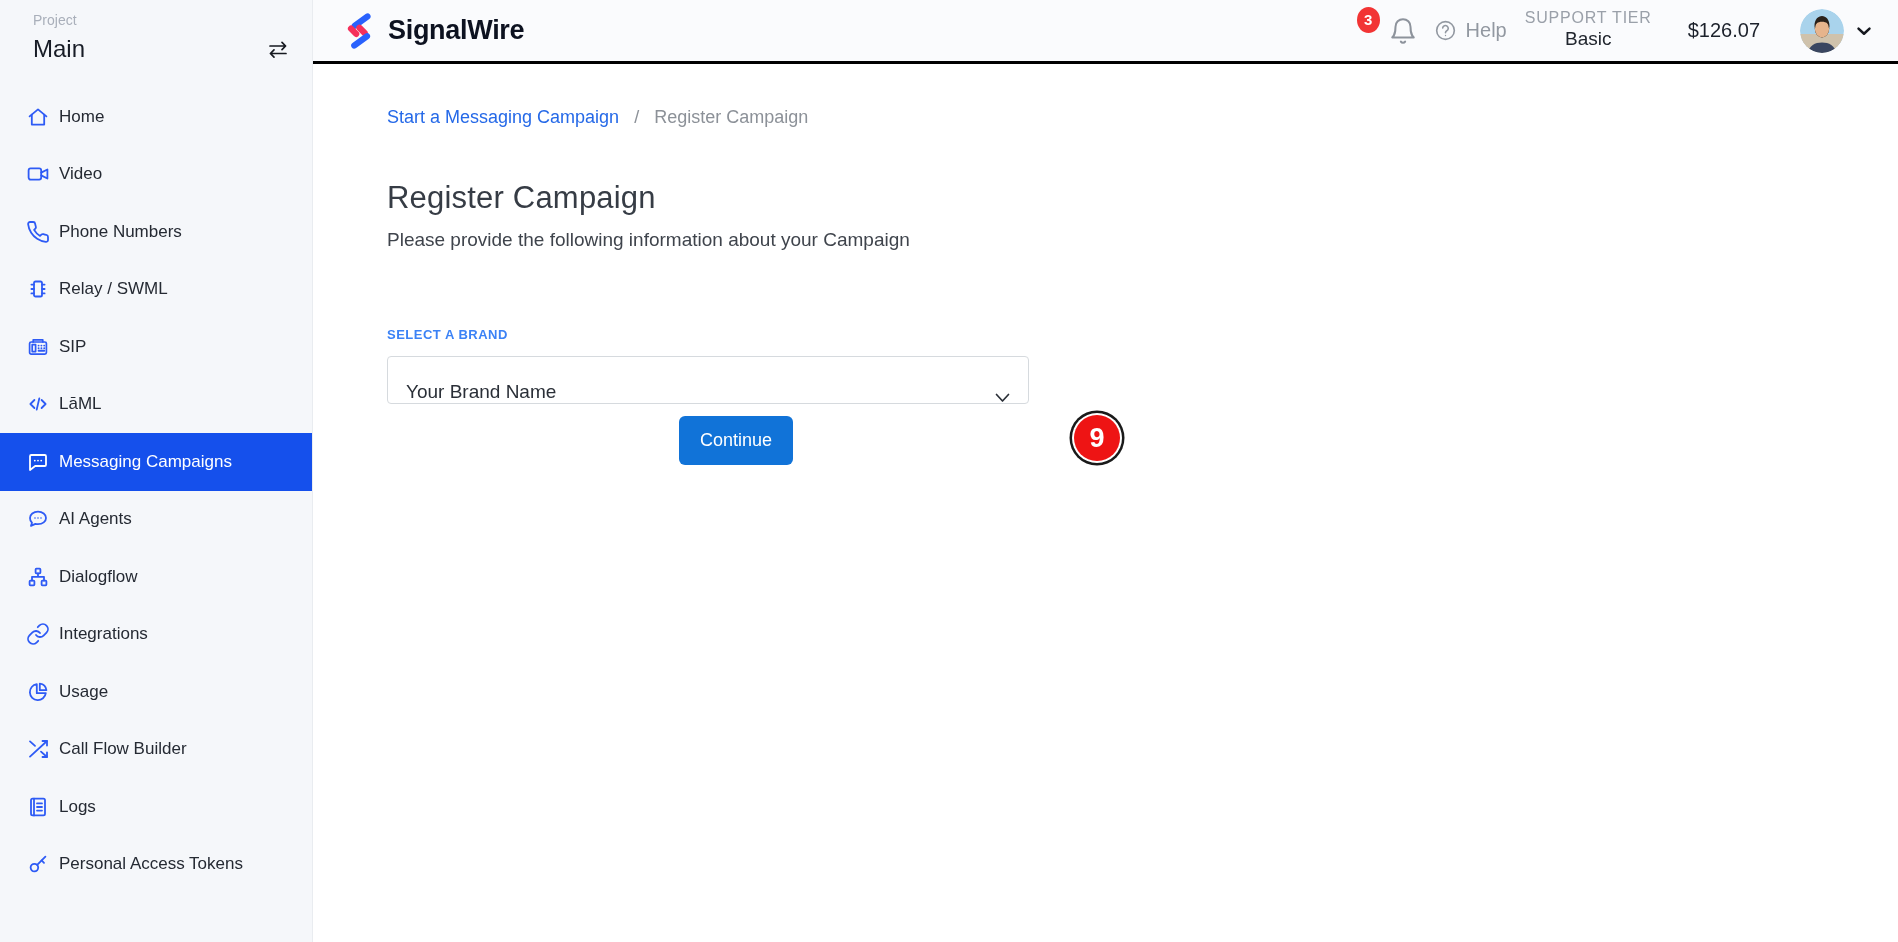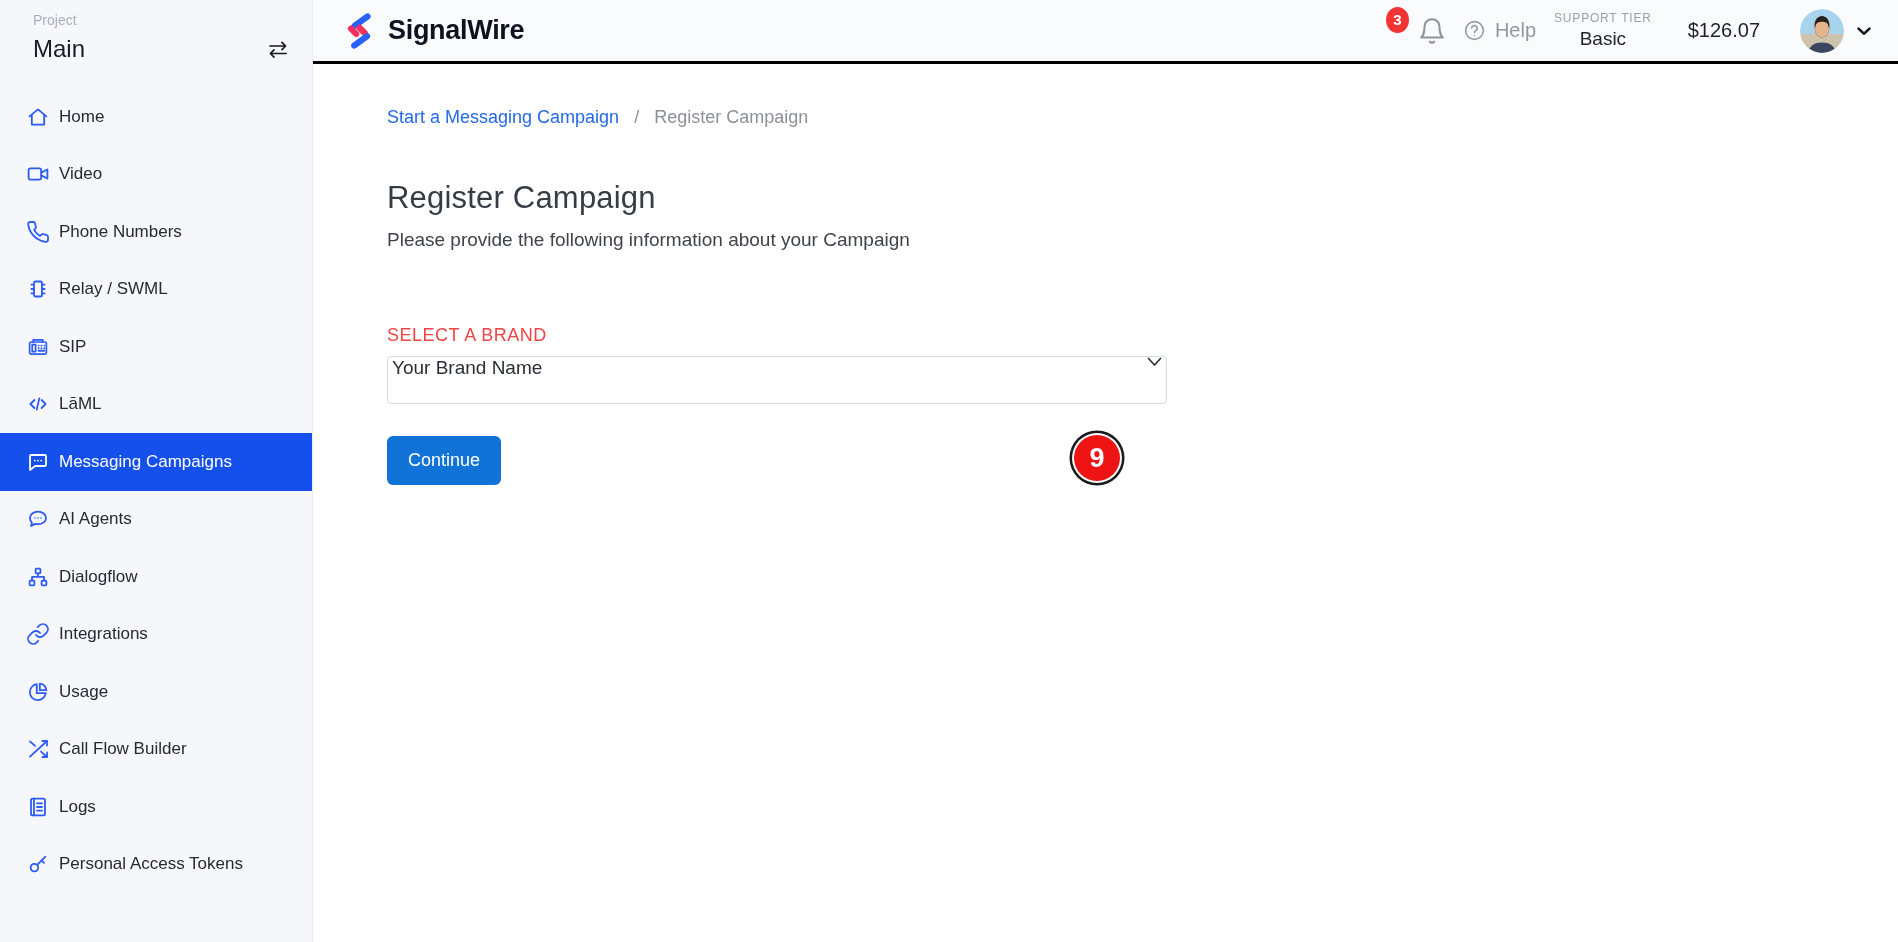--- a/index.html
+++ b/index.html
@@ -32,46 +32,46 @@
   .bell-wrap { position:relative; width:30px; height:30px; color:#8d939c;
                margin-right:16px; cursor:pointer; }
   .notif-badge { position:absolute; left:-31px; top:-9px; width:23px; height:26px;
                  background:#f23434; color:#fff; border-radius:50%;
                  font-size:15px; font-weight:700; display:flex; align-items:center;
                  justify-content:center; }
   .help { display:flex; align-items:center; gap:9px; color:#9298a1; font-size:20px;
           margin-right:18px; cursor:pointer; }
   .help .qicon { width:23px; height:23px; }
   .tier { text-align:center; margin-right:36px; }
-  .tier-label { font-size:12px; color:#9aa0a9; letter-spacing:0.8px; line-height:14px; }
+  .tier-label { font-size:16px; color:#9aa0a9; letter-spacing:0.8px; line-height:14px; }
   .tier-value { font-size:19px; color:#21262e; line-height:23px; margin-top:2px; }
   .balance { font-size:20px; color:#1c212b; margin-right:40px; cursor:pointer; }
   .avatar { width:44px; height:44px; border-radius:50%; overflow:hidden;
             margin-right:9px; cursor:pointer; flex:0 0 44px; }
   .caret { width:22px; height:22px; color:#15181f; cursor:pointer; }
 
   
   .main { position:absolute; left:313px; top:64px; width:1585px; height:878px;
           background:#ffffff; padding:42px 0 0 74px; }
   .breadcrumb { font-size:18px; line-height:22px; }
   .breadcrumb a { color:#2569e8; text-decoration:none; cursor:pointer; }
   .crumb-sep { color:#8c9198; margin:0 10px; }
   .crumb-current { color:#8c9198; }
   h1.page-title { margin-top:52px; font-size:31px; line-height:36px; font-weight:500;
                   color:#363c45; letter-spacing:0.2px; }
   .page-subtitle { margin-top:12px; font-size:19px; line-height:24px; color:#3f444c; }
   .form-col { width:698px; }
-  .field-label { margin-top:74px; font-size:18px; line-height:18px; color:#ef4444;
-                 letter-spacing:0.5px; }
-  .select { margin-top:12px; height:48px; width:780px; background:#fff;
+  .field-label { margin-top:74px; font-size:13px; line-height:18px; color:#3b82f6;
+                 letter-spacing:0.5px;font-weight:bold; }
+  .select { margin-top:12px; height:48px; width:642px; background:#fff;
             border:1px solid #d6dade; border-radius:4px; display:flex;
-            align-items:flex-start; padding:0 4px; cursor:pointer; }
+            align-items:flex-end; padding:0 18px; cursor:pointer; }
   .select-value { font-size:19px; color:#2a2f37; }
   .select-caret { margin-left:auto; width:15px; height:10px; color:#2a2f37; }
-  .continue-row { margin-top:32px; display:flex; justify-content:flex-start;
+  .continue-row { margin-top:12px; display:flex; justify-content:center;
                   position:relative; width:698px; }
   .btn-primary { height:49px; padding:0 21px; background:#1173d8; color:#fff;
                  border:none; border-radius:6px; font-size:18px; font-weight:500;
                  font-family:"Liberation Sans", sans-serif; cursor:pointer; }
   .marker { position:absolute; right:-35px; top:-1px; width:46px; height:46px;
             border-radius:50%; background:#ee1414;
             box-shadow:0 0 0 2px #ffffff, 0 0 0 4.5px #1a1a1a;
             display:flex; align-items:center; justify-content:center;
             color:#fff; font-size:27px; font-weight:700; z-index:5; }
   svg { display:block; }

